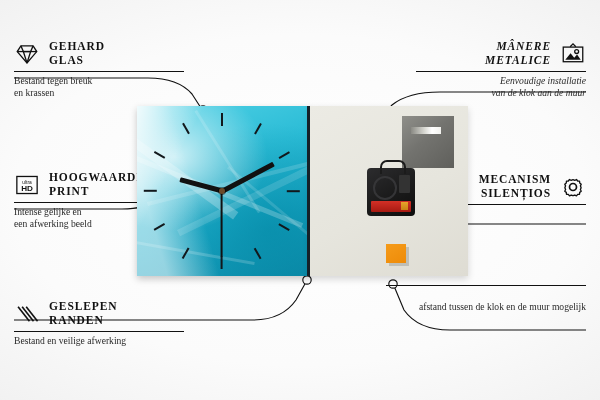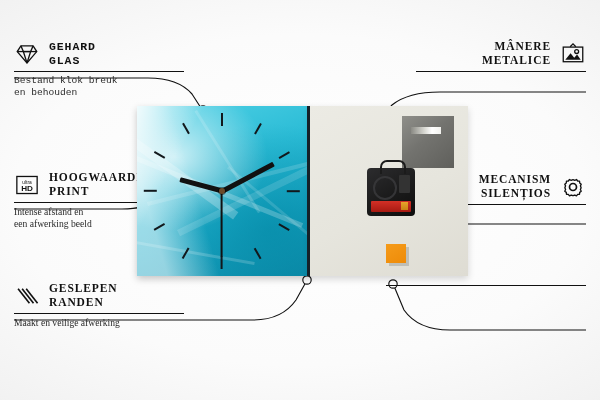--- a/index.html
+++ b/index.html
@@ -103,106 +103,110 @@
     <path d="M586,92 L440,92 Q408,92 392,105 L382,117"></path>
     <circle cx="380" cy="119" r="4.2"></circle>
 
     <path d="M586,224 L452,224 Q420,224 406,208 L398,198"></path>
     <circle cx="396" cy="196" r="4.2"></circle>
 
     <path d="M586,330 L450,330 Q418,330 404,310 L394,286"></path>
     <circle cx="393" cy="284" r="4.2"></circle>
   </svg>
 
-  <div class="feat left" style="left:14px;top:40px;width:170px;font-family:Liberation Mono, monospace;">
+  <div class="feat left" style="left:14px;top:40px;width:170px;">
     <div class="head">
       <span class="ico">
         <svg viewBox="0 0 32 32" width="26" height="26">
             <g fill="none" stroke="#111" stroke-width="1.6">
           <path d="M4 13 L16 27 L28 13 L23.5 6 L8.5 6 Z"></path>
           <path d="M4 13 L28 13"></path>
               <path d="M8.5 6 L11.5 13 L16 27"></path>
               <path d="M23.5 6 L20.5 13 L16 27"></path>
           <path d="M11.5 13 L20.5 13"></path>
         </g>
           </svg>
       </span>
       <span class="title">
         <span>GEHARD</span><br>
         <span>GLAS</span>
       </span>
     </div>
     <div class="rule"></div>
     <div class="desc">
-      <span>Bestand klok breuk</span><br>
-      <span>en behouden</span>
+      <span>Bestand tegen breuk</span><br>
+      <span>en krassen</span>
     </div>
   </div>
 
   <div class="feat left" style="left:14px;top:171px;width:170px;">
     <div class="head">
       <span class="ico">
         <svg viewBox="0 0 32 32" width="26" height="26">
           <rect x="3.5" y="5.5" width="25" height="21" fill="none" stroke="#111" stroke-width="1.6"></rect>
           <text x="16" y="14.5" font-family="Liberation Sans, sans-serif" font-size="6" text-anchor="middle" fill="#111">ultra</text>
           <text x="16" y="23.5" font-family="Liberation Sans, sans-serif" font-size="10" font-weight="bold" text-anchor="middle" fill="#111">HD</text>
         </svg>
       </span>
       <span class="title">
         <span>HOOGWAARDIGE</span><br>
         <span>PRINT</span>
       </span>
     </div>
     <div class="rule"></div>
     <div class="desc">
-      <span>Intense afstand en</span><br>
+      <span>Intense gelijke en</span><br>
       <span>een afwerking beeld</span>
     </div>
   </div>
 
-  <div class="feat left" style="left:14px;top:282px;width:170px;">
+  <div class="feat left" style="left:14px;top:300px;width:170px;">
     <div class="head">
       <span class="ico">
         <svg viewBox="0 0 32 32" width="26" height="26">
             <g stroke="#111" stroke-width="2" fill="none">
           <path d="M5 7 L19 25"></path>
               <path d="M10 7 L24 25"></path>
               <path d="M15 7 L29 25"></path>
         </g>
           </svg>
       </span>
       <span class="title">
         <span>GESLEPEN</span><br>
         <span>RANDEN</span>
       </span>
     </div>
     <div class="rule"></div>
     <div class="desc">
-      <span>Maakt en veilige afwerking</span>
-    </div>
-  </div>
-
-  <div class="feat right" style="left:416px;top:40px;width:170px;">
+      <span>Bestand en veilige afwerking</span>
+    </div>
+  </div>
+
+  <div class="feat right" style="left:416px;top:40px;width:170px;font-style:italic;">
     <div class="head">
       <span class="title">
         <span>MÂNERE</span><br>
         <span>METALICE</span>
       </span>
       <span class="ico">
         <svg viewBox="0 0 32 32" width="26" height="26">
             <g fill="none" stroke="#111" stroke-width="1.6">
           <path d="M12.5 7 L16 3.5 L19.5 7"></path>
           <rect x="4" y="7.5" width="24" height="18"></rect>
           <path d="M6.5 23 L13 15 L17.5 20.5 L21 16.5 L25.5 23 Z" fill="#111" stroke="none"></path>
           <circle cx="20.5" cy="13" r="2.4"></circle>
         </g>
           </svg>
       </span>
     </div>
     <div class="rule"></div>
+    <div class="desc">
+      <span>Eenvoudige installatie</span><br>
+      <span>van de klok aan de muur</span>
+    </div>
   </div>
 
   <div class="feat right" style="left:416px;top:173px;width:170px;">
     <div class="head">
       <span class="title">
         <span>MECANISM</span><br>
         <span>SILENȚIOS</span>
       </span>
       <span class="ico">
         <svg viewBox="0 0 32 32" width="26" height="26">
@@ -211,20 +215,21 @@
         </svg>
       </span>
     </div>
     <div class="rule"></div>
   </div>
 
   <div class="feat right" style="left:386px;top:281px;width:200px;">
     <div class="rule"></div>
     <div class="desc">
       <br>
+      <span>afstand tussen de klok en de muur mogelijk</span>
     </div>
   </div>
 
   <div class="clock">
     <div class="fb" style="left:-20px;top:18px;width:150px;height:9px;transform:rotate(36deg);opacity:.55;"></div>
     <div class="fb" style="left:-10px;top:46px;width:190px;height:5px;transform:rotate(22deg);opacity:.5;"></div>
     <div class="fb" style="left:10px;top:96px;width:200px;height:4px;transform:rotate(-14deg);opacity:.35;"></div>
     <div class="fb" style="left:40px;top:124px;width:170px;height:7px;transform:rotate(-26deg);opacity:.3;"></div>
     <div class="fb" style="left:-30px;top:130px;width:150px;height:3px;transform:rotate(10deg);opacity:.4;"></div>
     <div class="fb" style="left:60px;top:4px;width:120px;height:3px;transform:rotate(58deg);opacity:.35;"></div>

